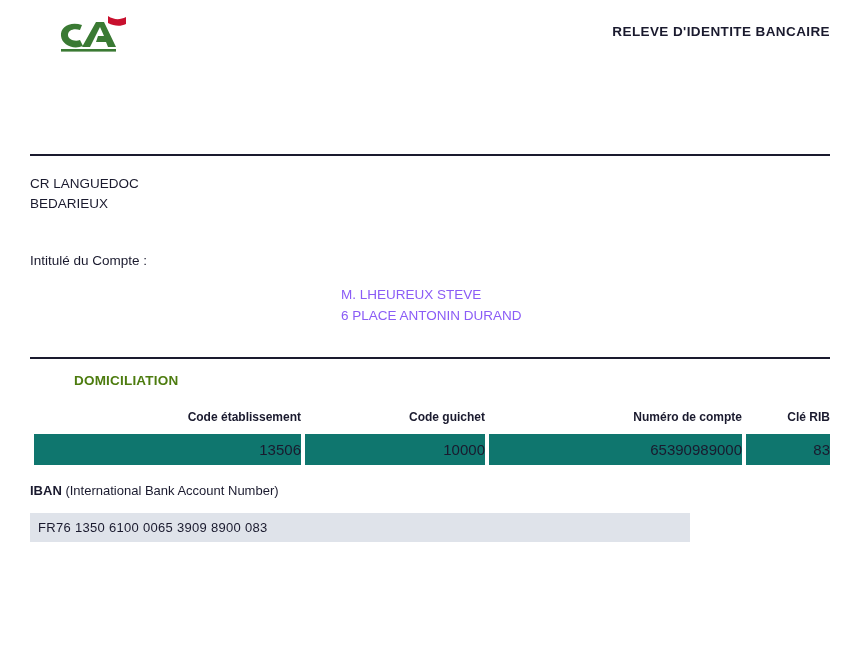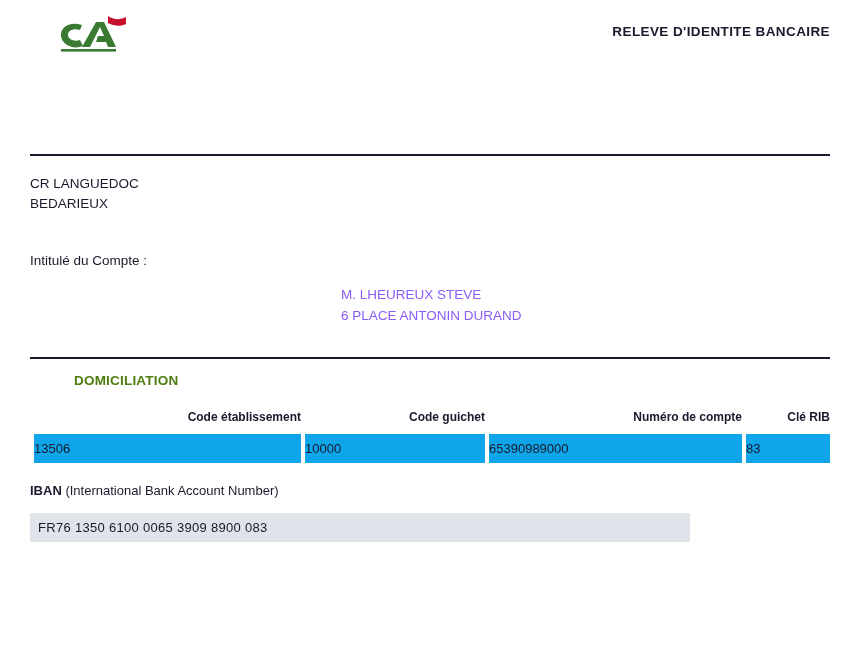--- a/index.html
+++ b/index.html
@@ -113,23 +113,23 @@
     table-layout: fixed;
   }
   .rib-table th {
     font-size: 12px;
     font-weight: bold;
     text-align: right;
     padding: 0 0 10px 0;
     color: #1a1a2e;
   }
   .rib-table td {
-    background: #0ea5e9;
-    font-size: 13px;
-    text-align: left;
+    background: #0f766e;
+    font-size: 15px;
+    text-align: right;
     padding: 7px 0;
     color: #1a1a2e;
   }
   .col-etab { width: 267px; }
   .col-guichet { width: 180px; }
   .col-compte { width: 253px; }
   .col-cle { width: 84px; }
 
   
   .iban-label {

